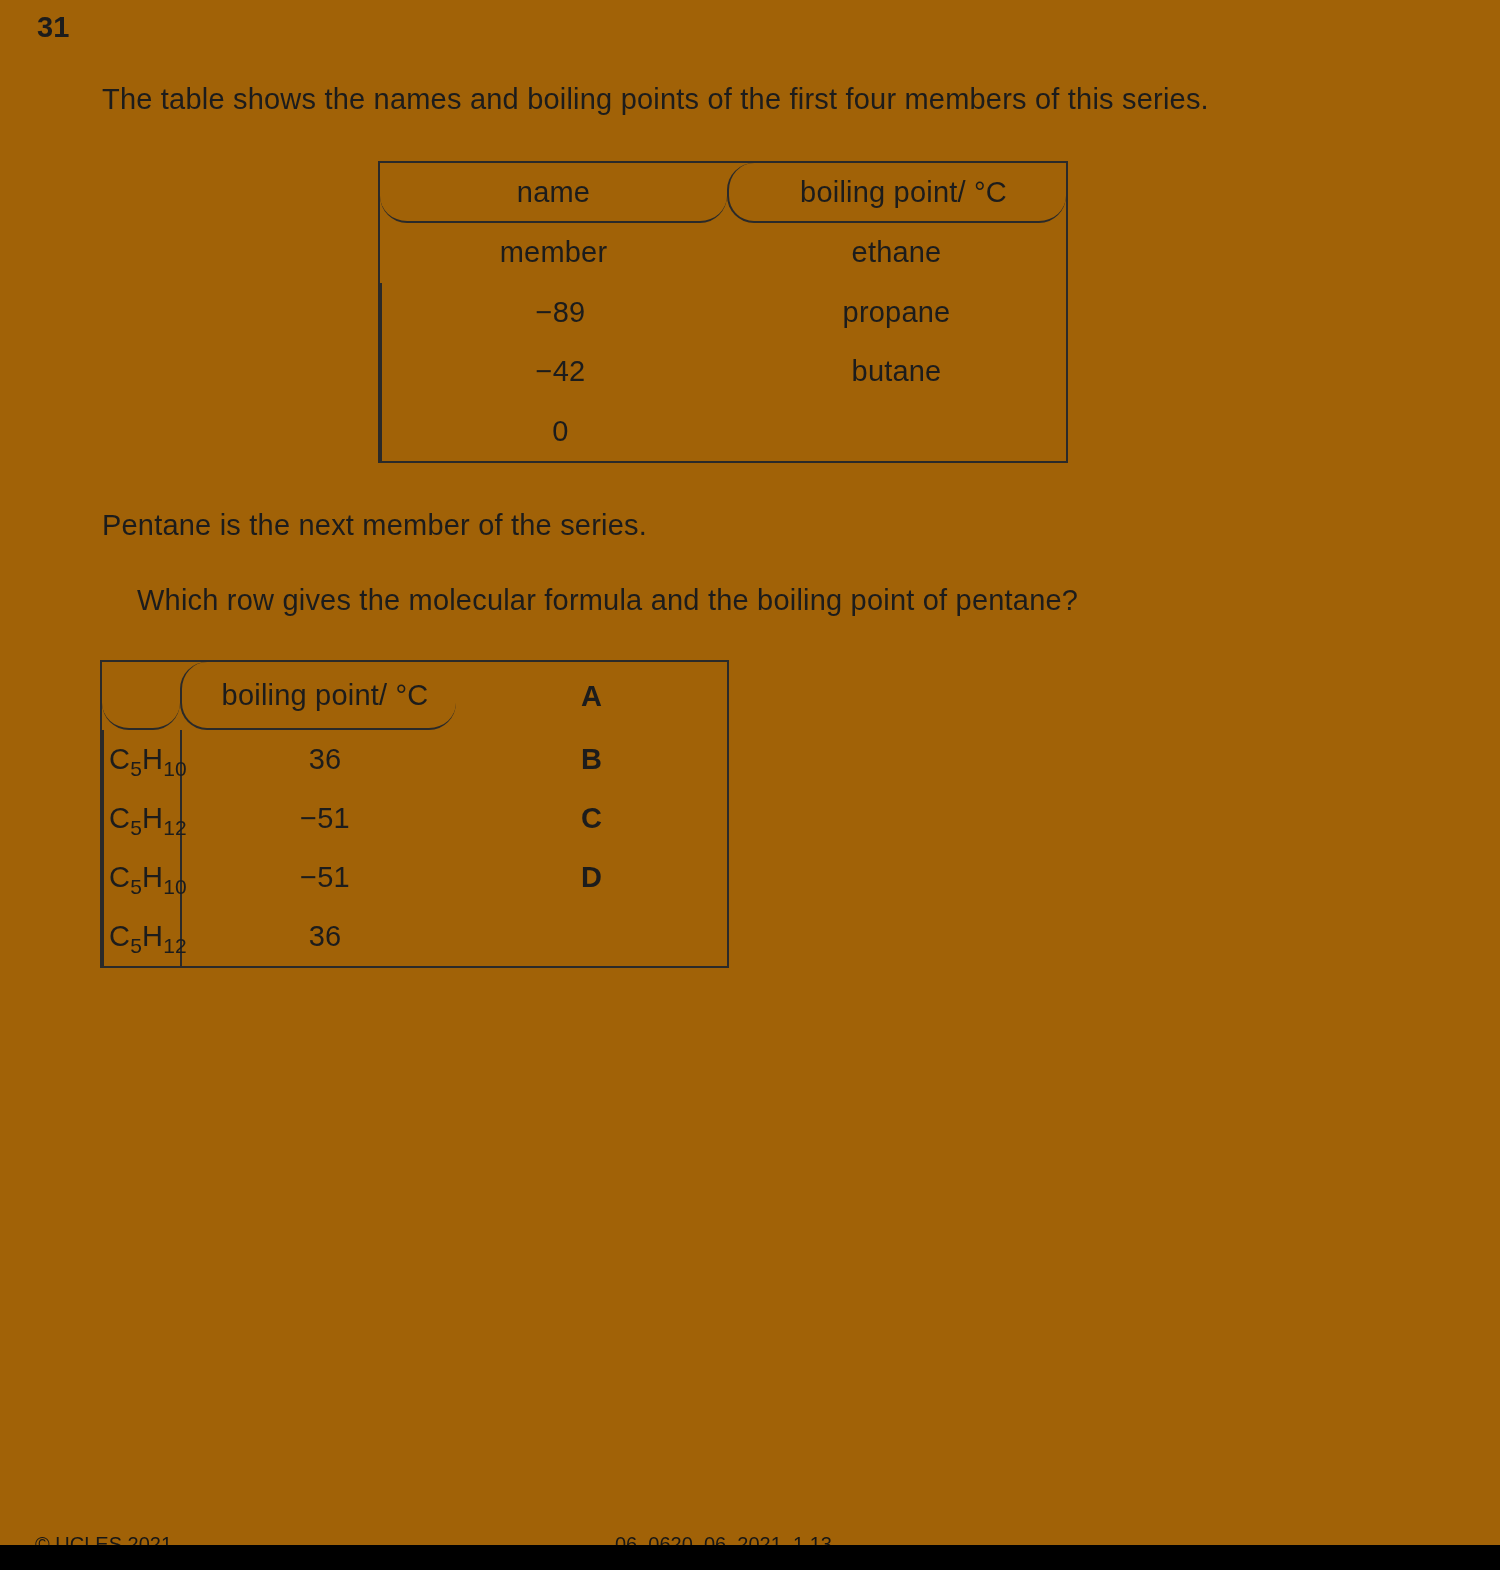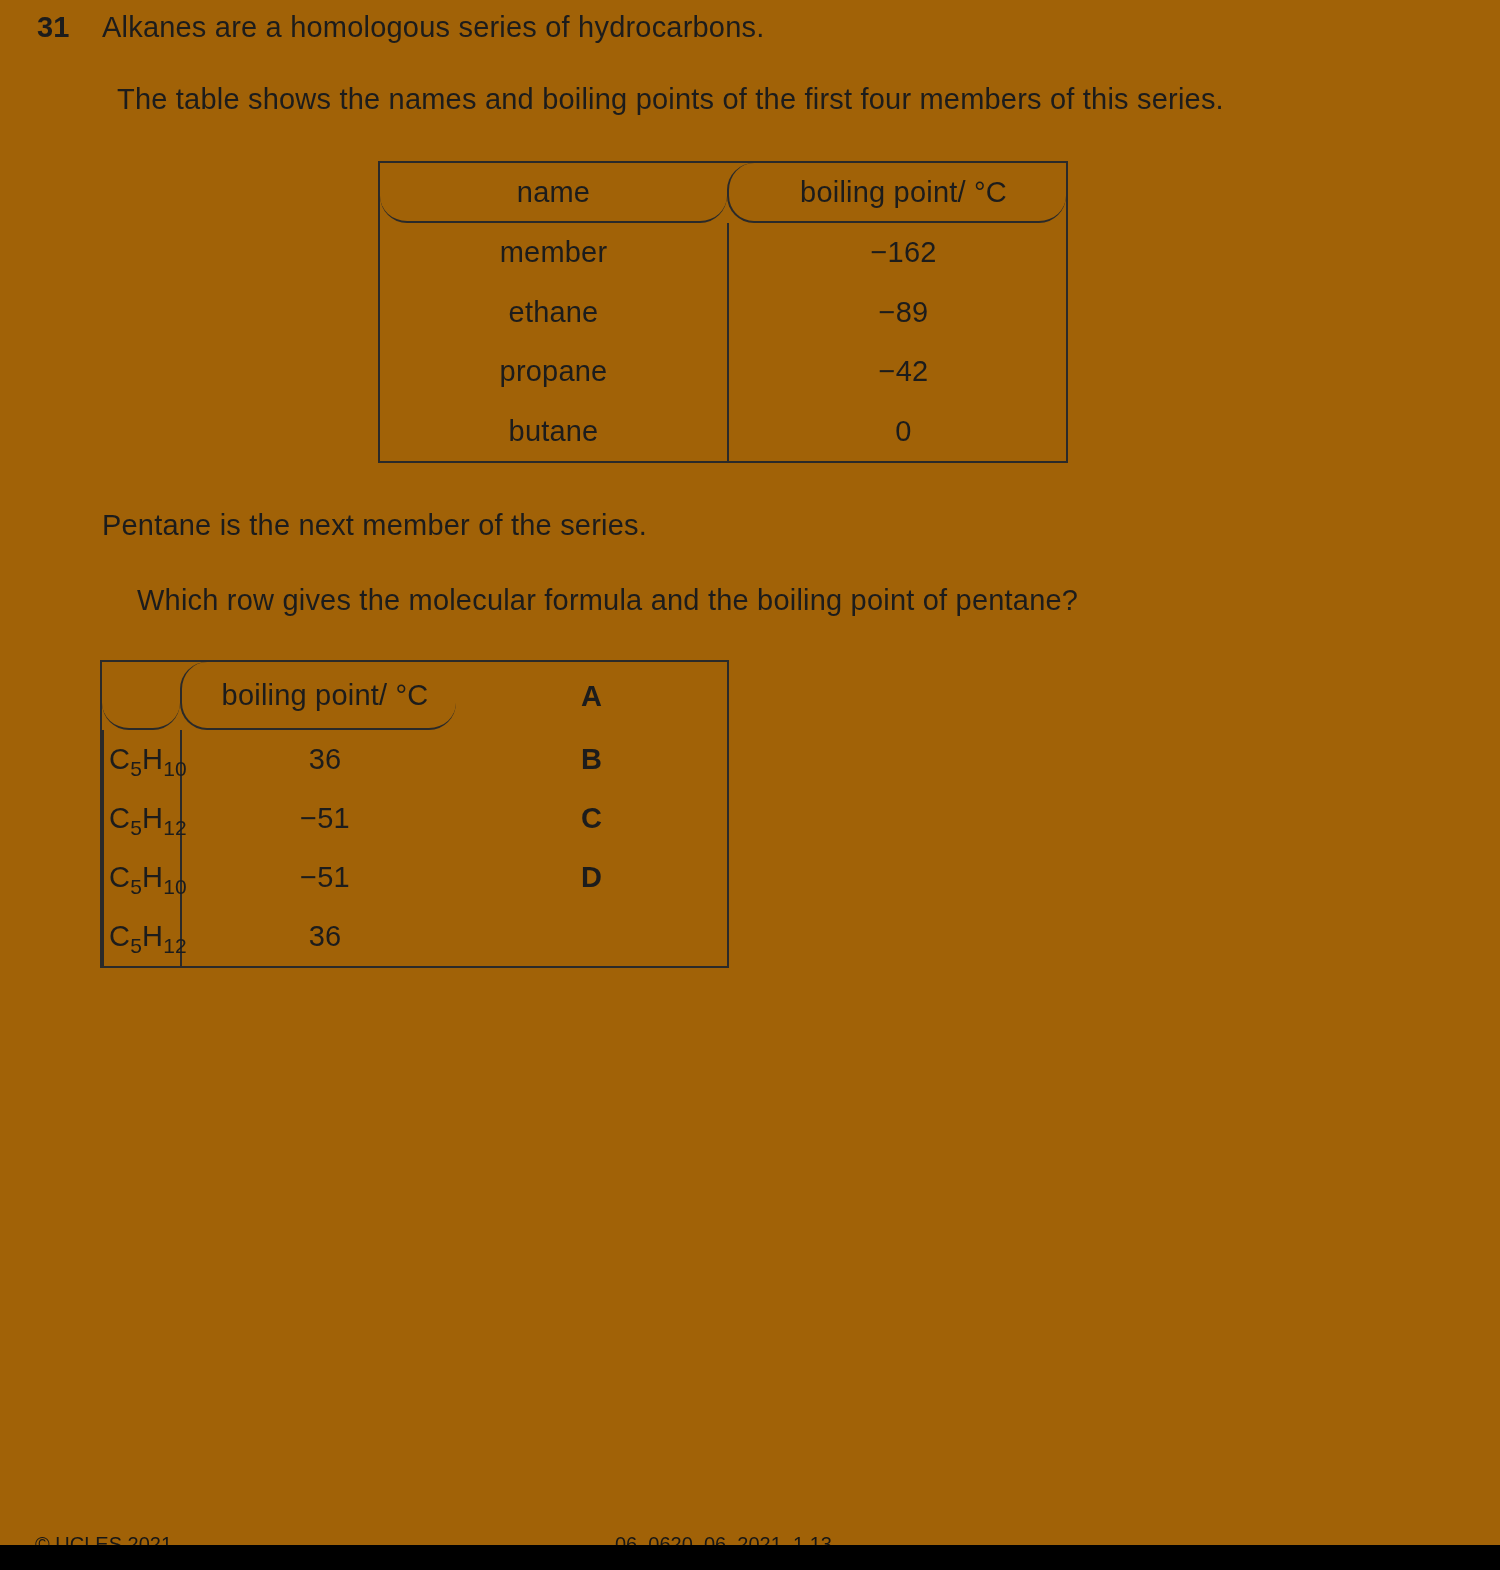--- a/index.html
+++ b/index.html
@@ -75,29 +75,27 @@
     background:#000000;
     z-index:5;
   }
 </style>
 </head>
 <body>
 
 <div class="page">
 
   <div class="line bold" style="left:37px; top:10px;">31</div>
-  <div class="line" style="left:102px; top:10px;">Alkanes are a homologous series of hydrocarbons.</div>
-  <div class="line" style="left:117px; top:82px;">The table shows the names and boiling points of the first four members of this series.</div>
+  <div class="line" style="left:102px; top:82px;">The table shows the names and boiling points of the first four members of this series.</div>
 
   <div class="table1">
     <div class="cell h-div">name</div>
     <div class="cell h-div v-div">boiling point/ °C</div>
 
     <div class="cell">member</div>
-    <div class="cell v-div">−162</div>
 
     <div class="cell">ethane</div>
     <div class="cell v-div">−89</div>
 
     <div class="cell">propane</div>
     <div class="cell v-div">−42</div>
 
     <div class="cell">butane</div>
     <div class="cell v-div">0</div>
   </div>

